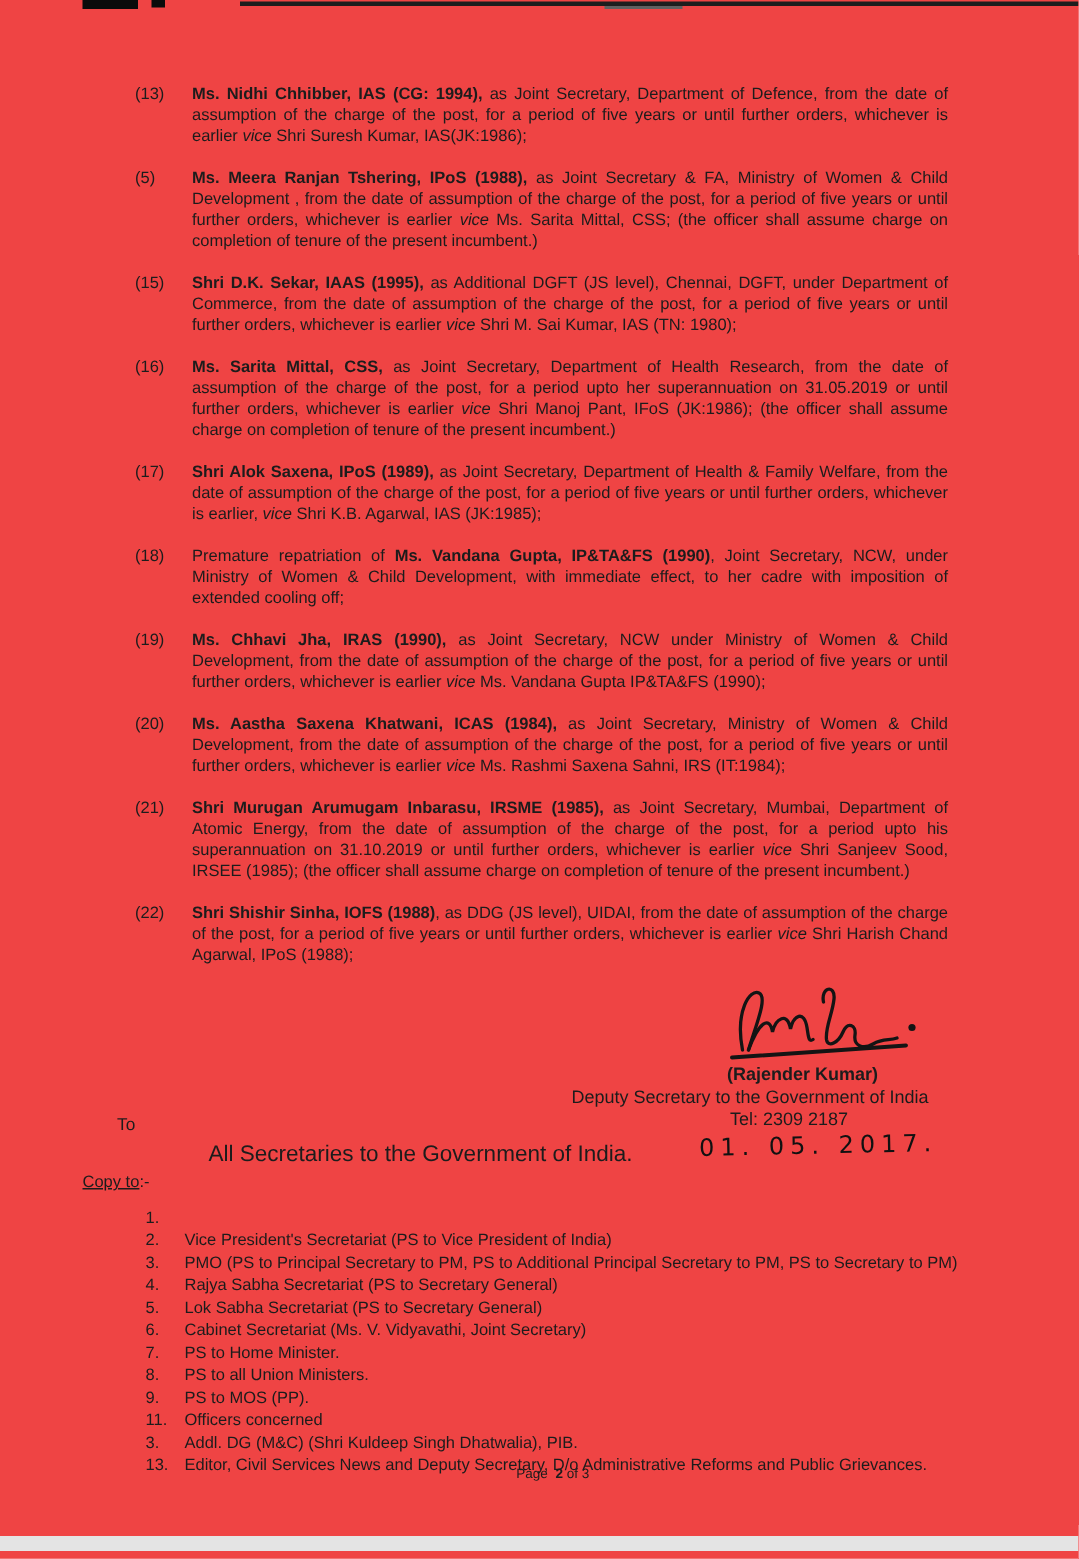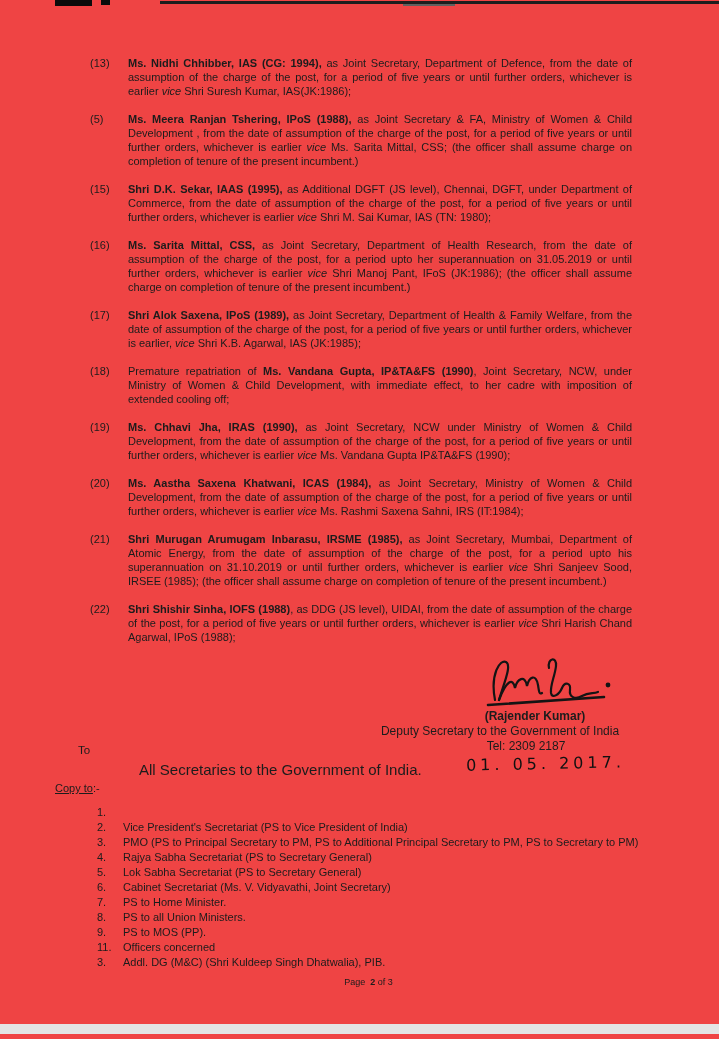--- a/index.html
+++ b/index.html
@@ -168,20 +168,24 @@
           <div class="ctext">PS to MOS (PP).</div>
         </div>
         <div class="copy-row">
           <div class="cnum">11.</div>
           <div class="ctext">Officers concerned</div>
         </div>
         <div class="copy-row">
           <div class="cnum">3.</div>
           <div class="ctext">Addl. DG (M&amp;C) (Shri Kuldeep Singh Dhatwalia), PIB.</div>
         </div>
+        <div class="copy-row">
+          <div class="cnum">13.</div>
+          <div class="ctext">Editor, Civil Services News and Deputy Secretary, D/o Administrative Reforms and Public Grievances.</div>
+        </div>
       </div>
   </div>
 
   <div class="footer">
     <span>Page</span>&nbsp;
     <span class="fb">2</span>
     <span>of 3</span>
   </div>
 
 </div>

